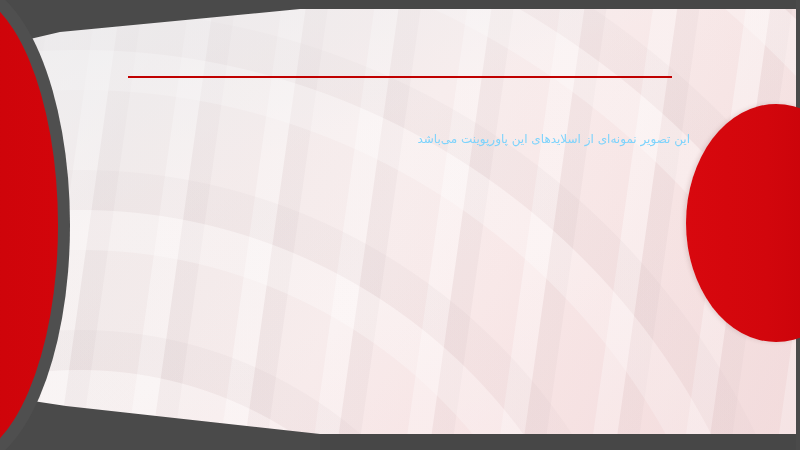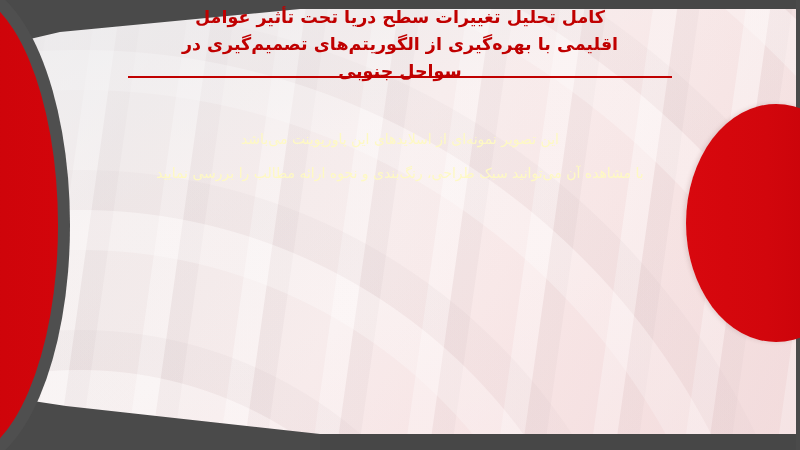--- a/index.html
+++ b/index.html
@@ -175,26 +175,27 @@
   .body-area {
     position: absolute;
     left: 110px;
     top: 122px;
     width: 580px;
     direction: rtl;
     text-align: center;
     z-index: 6;
   }
   .body-line {
-    color: #fef9c3;
+    color: #7dd3fc;
     font-family: "DejaVu Sans", "Liberation Sans", sans-serif;
-    font-size: 14px;
+    font-size: 12px;
     font-weight: normal;
     line-height: 34px;
     white-space: nowrap;
+    text-align: right;
   }
 </style>
 </head>
 <body>
 
 <div class="slide">
 
   <div class="bg-panel">
     <div class="bg-texture"></div>
     <div class="bg-texture2"></div>
@@ -204,25 +205,19 @@
   <div class="band-top"></div>
   <div class="band-bottom"></div>
   <div class="band-right"></div>
   <div class="wedge-top"></div>
   <div class="wedge-bottom"></div>
 
   <div class="left-blob-outline"></div>
   <div class="left-blob"></div>
   <div class="right-blob"></div>
 
-  <div class="title-area">
-    <div class="title-line">کامل تحلیل تغییرات سطح دریا تحت تأثیر عوامل</div>
-    <div class="title-line">اقلیمی با بهره‌گیری از الگوریتم‌های تصمیم‌گیری در</div>
-    <div class="title-line">سواحل جنوبی</div>
-  </div>
   <div class="title-rule"></div>
 
   <div class="body-area">
     <div class="body-line">این تصویر نمونه‌ای از اسلایدهای این پاورپوینت می‌باشد</div>
-    <div class="body-line">با مشاهده آن می‌توانید سبک طراحی، رنگ‌بندی و نحوه ارائه مطالب را بررسی نمایید</div>
   </div>
 
 </div>
 
 </body></html>

